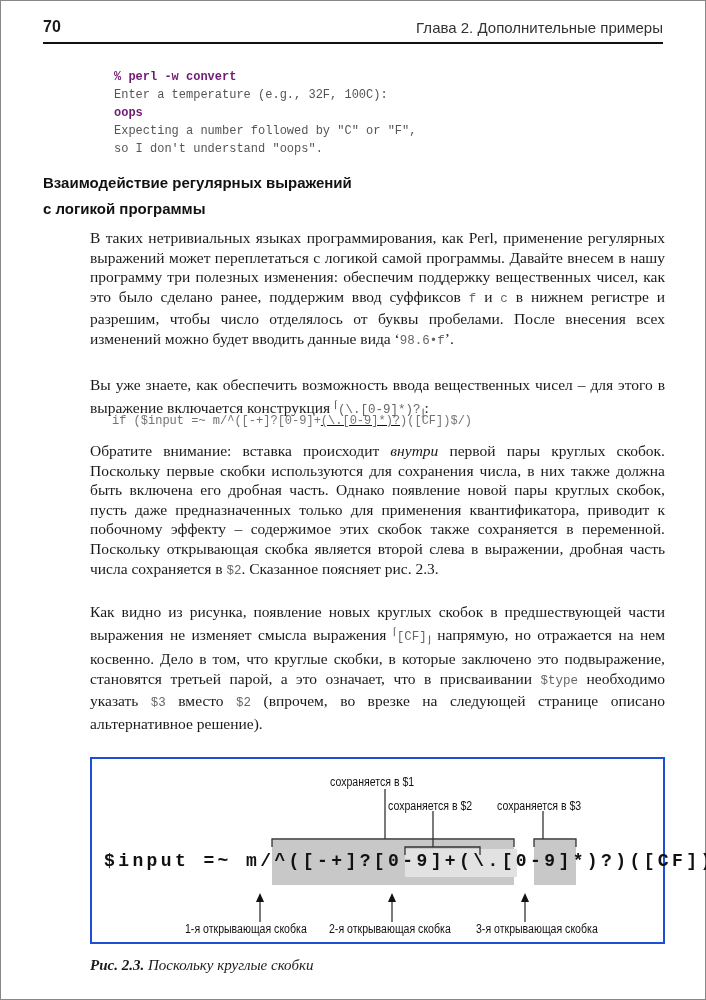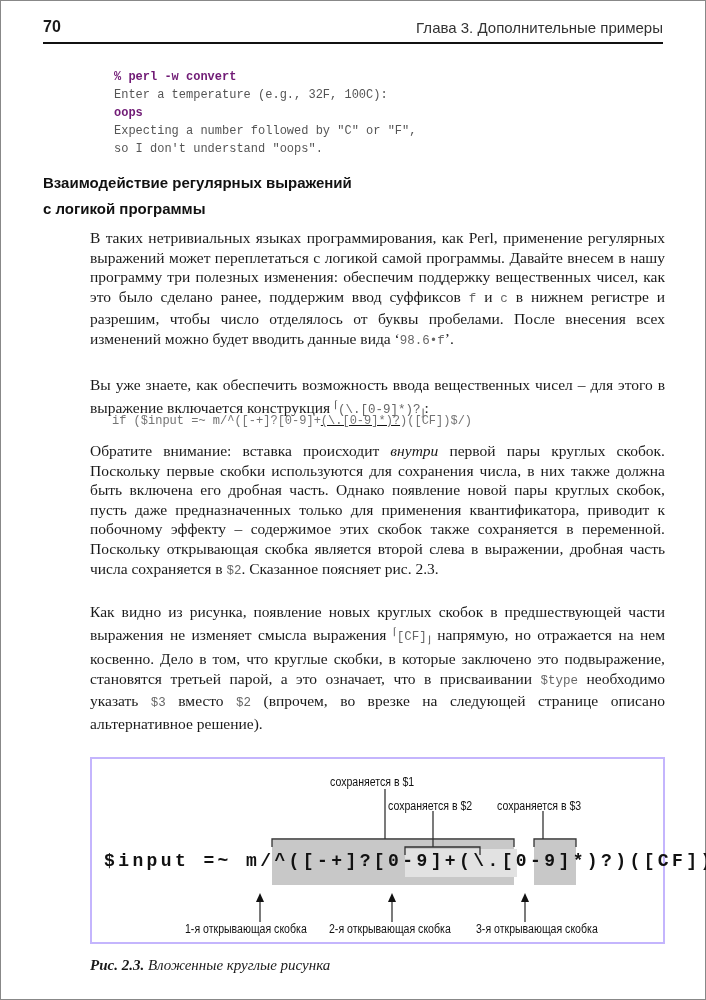--- a/index.html
+++ b/index.html
@@ -21,37 +21,37 @@
   .corner-r { font-size: 10px; vertical-align: -3px; color: #555; }
   .em { font-style: italic; }
 
   .p1 { top: 228px; }
   .p2 { top: 375px; }
   .code-line { position: absolute; left: 112px; top: 414px; font-family: "Liberation Mono", monospace; font-size: 12px; color: #737373; white-space: pre; text-align: center; }
   .code-line .ul { text-decoration: underline; text-decoration-color: #111; }
   .p3 { top: 441px; }
   .p4 { top: 602px; }
 
-  .figure { position: absolute; left: 90px; top: 757px; width: 575px; height: 187px; border: 2px solid #c4b5fd; box-sizing: border-box; }
+  .figure { position: absolute; left: 90px; top: 757px; width: 575px; height: 187px; border: 2px solid #1d4ed8; box-sizing: border-box; }
   .fig-svg { position: absolute; left: 0; top: 0; }
   .fig-label { position: absolute; font-family: "Liberation Sans", sans-serif; font-size: 12px; color: #111; white-space: nowrap; transform: scaleX(0.88); transform-origin: left center; }
   .regex { position: absolute; left: 12px; top: 92px; font-family: "Liberation Mono", monospace; font-size: 18px; font-weight: bold; letter-spacing: 3.4px; color: #111; white-space: pre; }
 
   .caption { position: absolute; left: 90px; top: 957px; font-family: "Liberation Serif", serif; font-size: 15px; color: #1a1a1a; }
   .caption .cap-num { font-weight: bold; font-style: italic; }
   .caption .cap-text { font-style: italic; }
 </style>
 </head>
 <body>
 
 <div class="page-border"></div>
 
 <div class="header">
   <span class="page-num">70</span>
-  <span class="running-head">Глава 3. Дополнительные примеры</span>
+  <span class="running-head">Глава 2. Дополнительные примеры</span>
 </div>
 
 <div class="terminal">
   <div class="line input">% perl -w convert</div>
   <div class="line">Enter a temperature (e.g., 32F, 100C):</div>
   <div class="line input">oops</div>
   <div class="line">Expecting a number followed by "C" or "F",</div>
   <div class="line">so I don't understand "oops".</div>
 </div>
 
@@ -102,14 +102,14 @@
 
   <div class="regex">$input =~ m/^([-+]?[0-9]+(\.[0-9]*)?)([CF])$/</div>
 
   <span class="fig-label" style="left:93px; top:163px;">1-я открывающая скобка</span>
   <span class="fig-label" style="left:237px; top:163px;">2-я открывающая скобка</span>
   <span class="fig-label" style="left:384px; top:163px;">3-я открывающая скобка</span>
 </div>
 
 <div class="caption">
   <span class="cap-num">Рис. 2.3.</span>
-  <span class="cap-text">Вложенные круглые рисунка</span>
+  <span class="cap-text">Поскольку круглые скобки</span>
 </div>
 
 </body></html>

